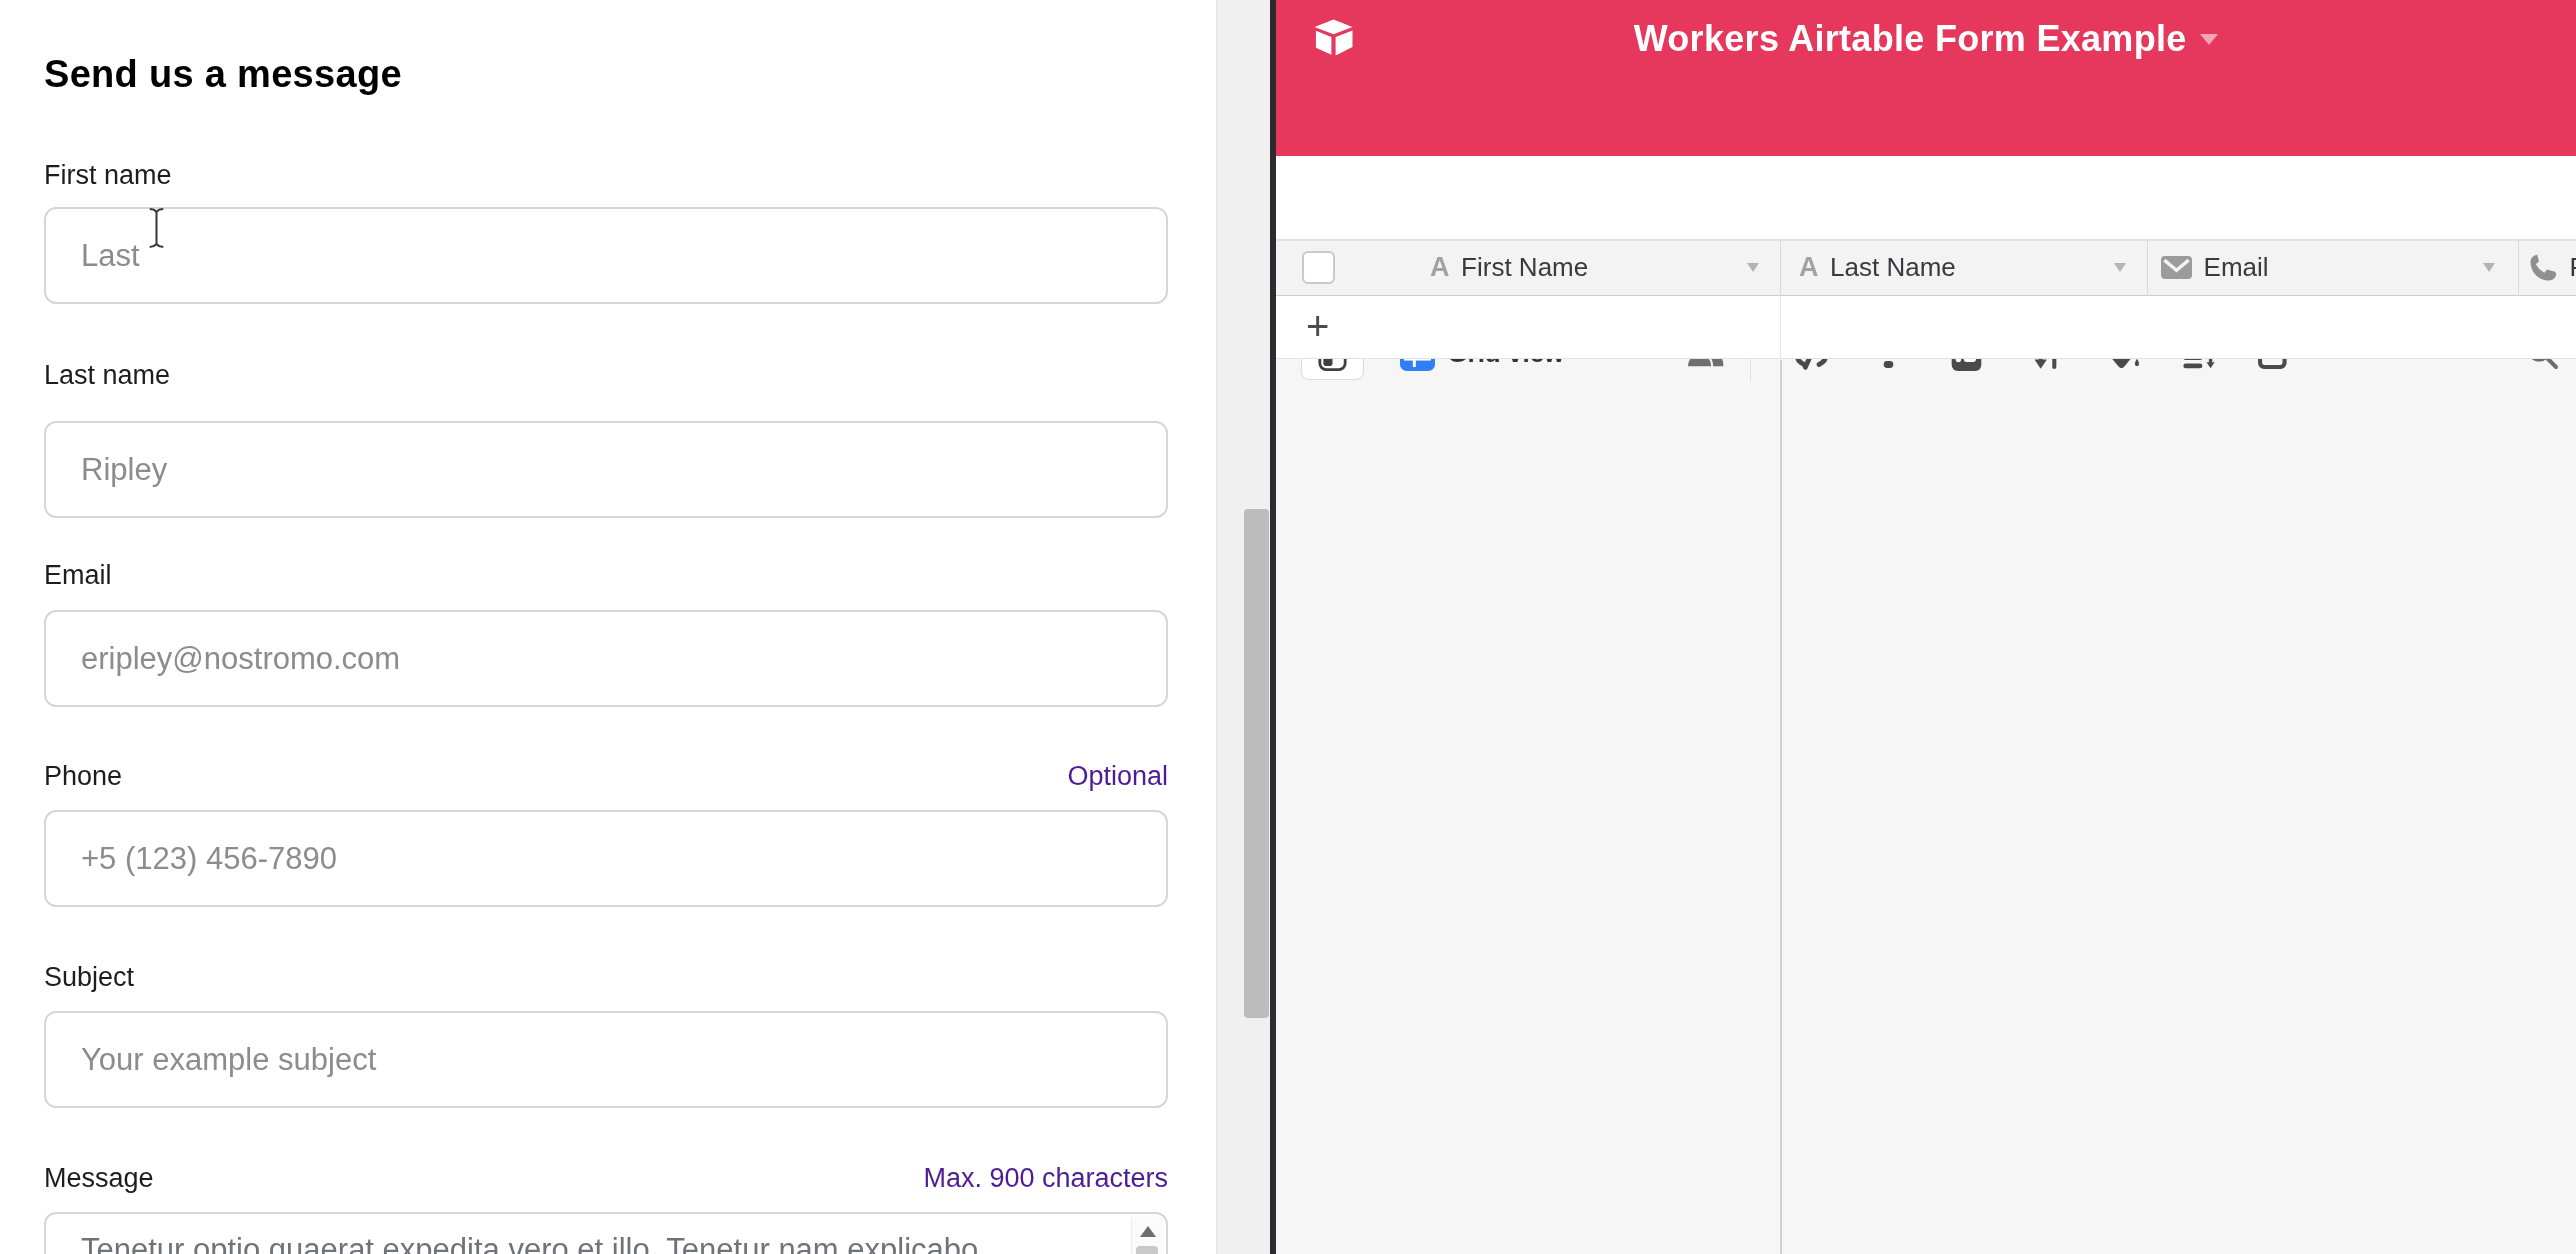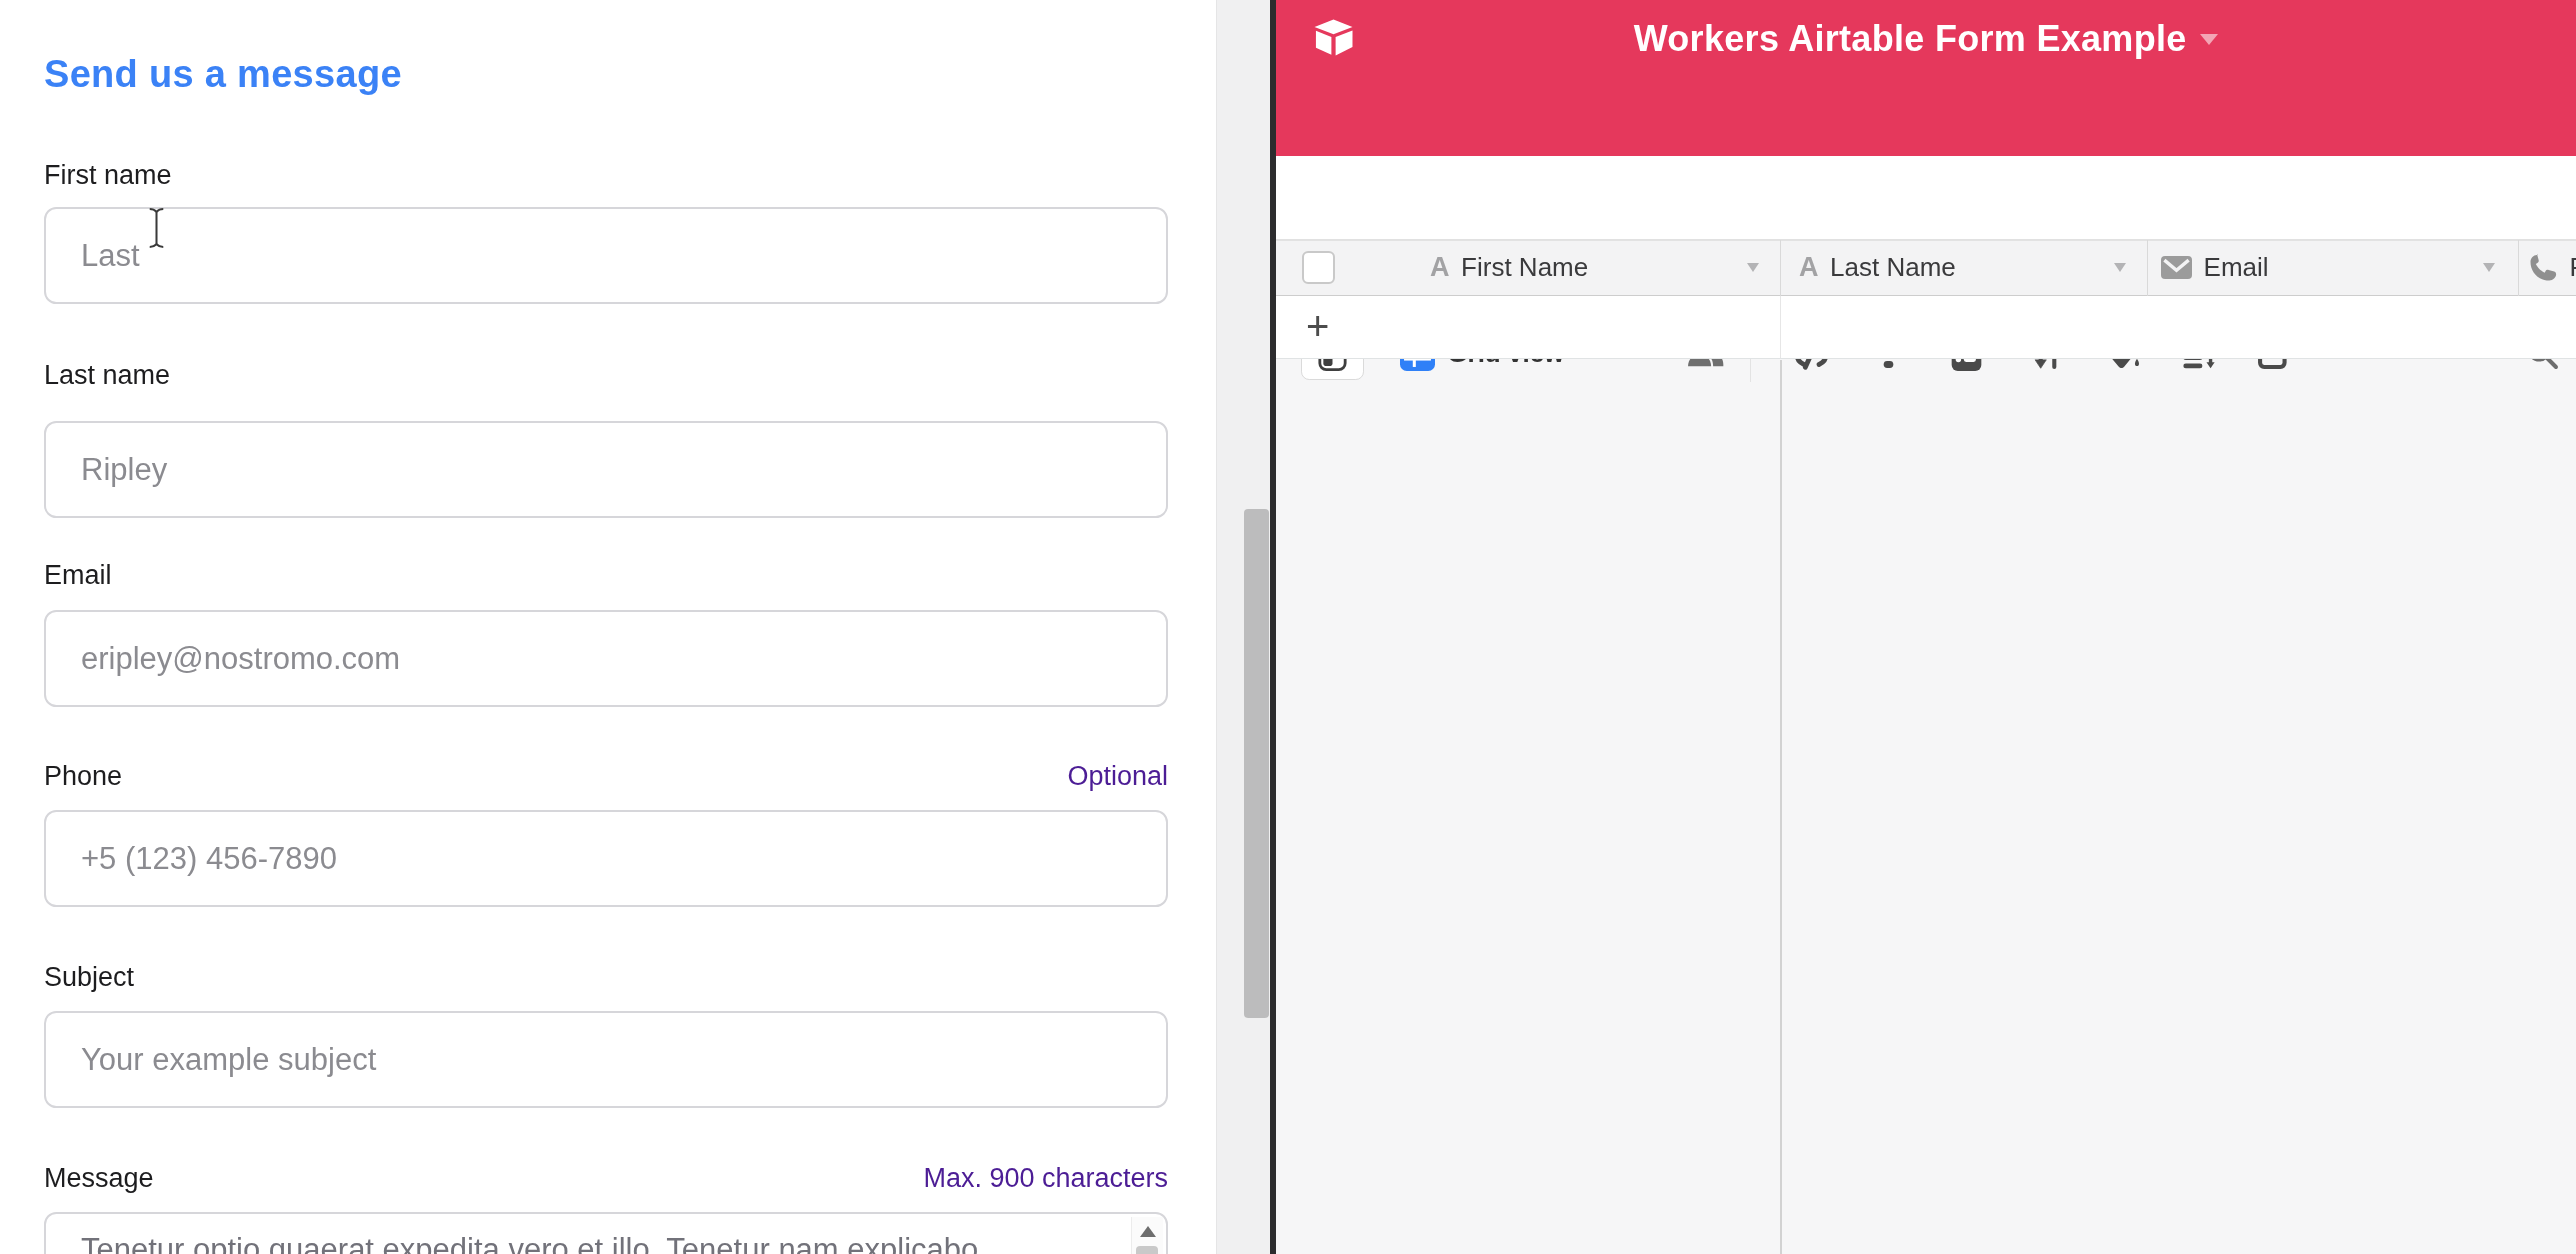--- a/index.html
+++ b/index.html
@@ -2,21 +2,21 @@
 <html style="font-size:11px"><head>
 <meta charset="utf-8">
 <style>
   html,body{margin:0;padding:0;background:#fff;}
   body{width:2576px;height:1255px;position:relative;overflow:hidden;
        font-family:"Liberation Sans",sans-serif;-webkit-font-smoothing:antialiased;}
   .abs{position:absolute;}
 
   
   #form-pane{left:0;top:0;width:1216px;height:1255px;background:#fff;}
-  .form-heading{left:44px;top:53px;font-size:38px;font-weight:600;color:#3b82f6;letter-spacing:0.3px;}
+  .form-heading{left:44px;top:53px;font-size:38px;font-weight:600;color:#000000;letter-spacing:0.3px;}
   .flabel{left:44px;width:1124px;font-size:27px;font-weight:500;color:#1d1d1f;}
   .fhint{left:44px;width:1124px;text-align:right;font-size:27px;font-weight:400;color:#4c1d95;}
   .finput{left:44px;width:1124px;height:97px;background:#fff;border:2px solid #d6d6da;border-radius:12.3px;
           box-sizing:border-box;display:flex;align-items:center;padding-left:35px;}
   .finput .ph{font-size:31px;color:#8b8b90;}
   #message-box{left:44px;top:1212px;width:1124px;height:205px;background:#fff;border:2px solid #d6d6da;
                border-radius:12.3px;box-sizing:border-box;overflow:hidden;}
   #message-text{position:absolute;left:35px;top:15px;width:1010px;font-size:31px;color:#72727a;line-height:41px;}
   #message-scrollbar{position:absolute;top:2.7px;right:2.7px;width:31px;height:198px;background:#fbfbfb;border-left:1.4px solid #ececec;}
   #message-scroll-up{position:absolute;left:7.5px;top:9.6px;width:0;height:0;border-left:8.2px solid transparent;

